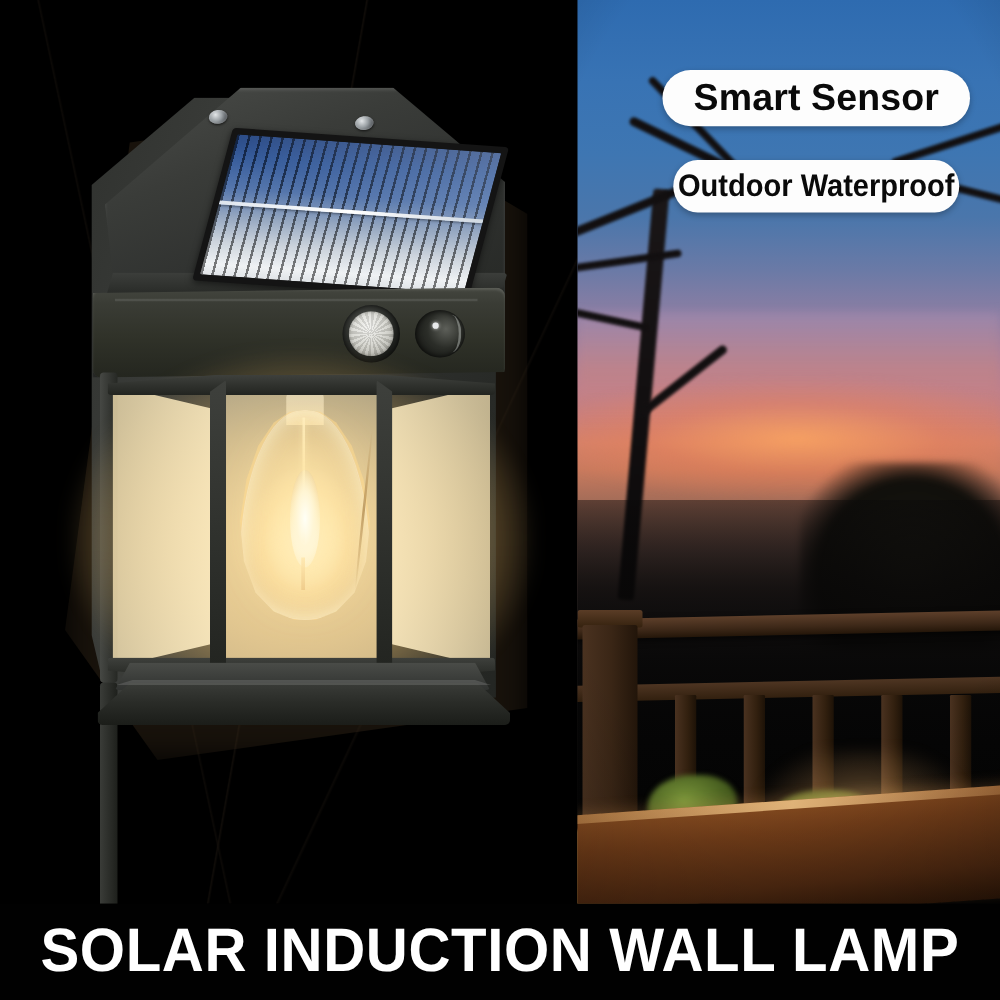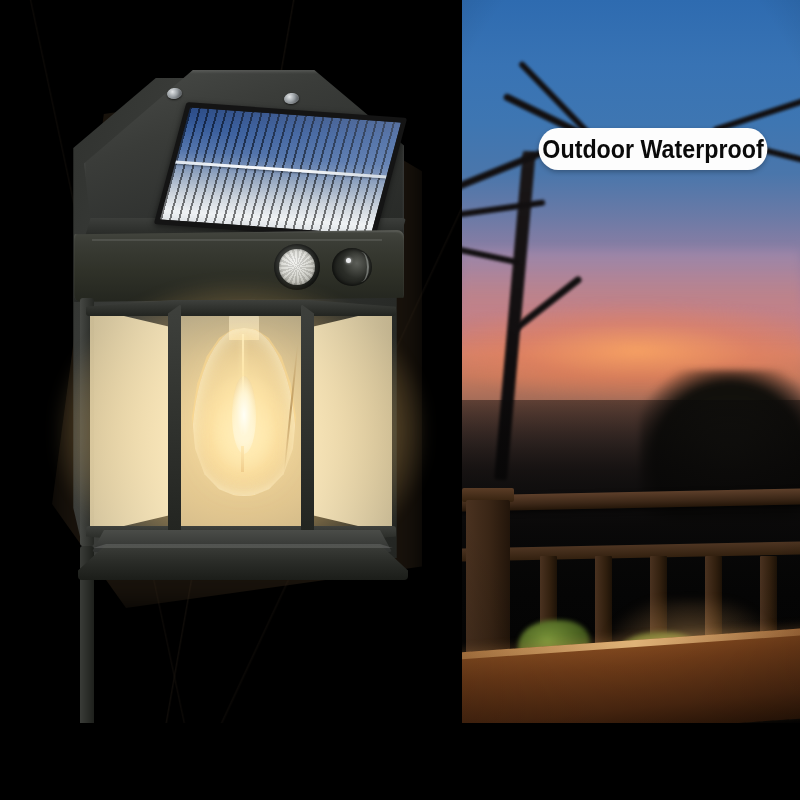--- a/index.html
+++ b/index.html
@@ -475,20 +475,26 @@
     </div>
 
     <div id="lamp-pool"></div>
     <div id="chair-left"></div>
     <div id="table">
       <div id="table-hl"></div>
     </div>
     <div id="vignette-right"></div>
 
     <div id="badges">
+      <div class="badge" id="badge-smart-sensor">
+        <span>Smart Sensor</span>
+      </div>
       <div class="badge" id="badge-outdoor-waterproof">
         <span>Outdoor Waterproof</span>
       </div>
     </div>
   </div>
 
+  <div id="banner">
+    <div id="banner-title">SOLAR INDUCTION WALL LAMP</div>
+  </div>
 
 </div>
 
 </body></html>

